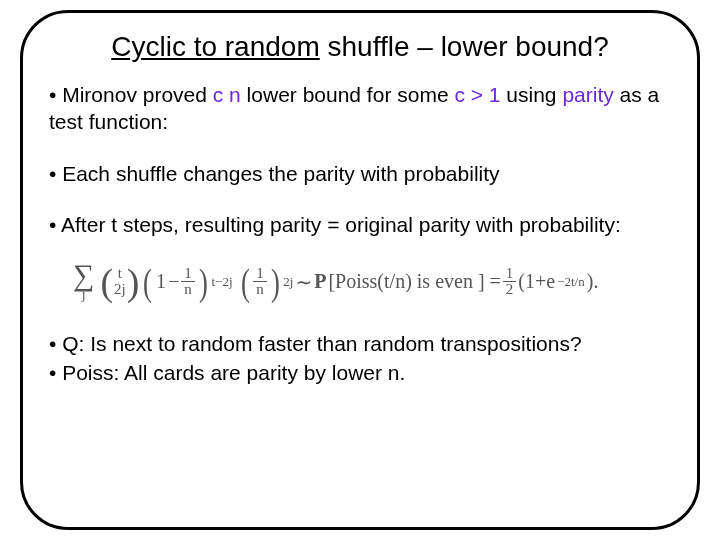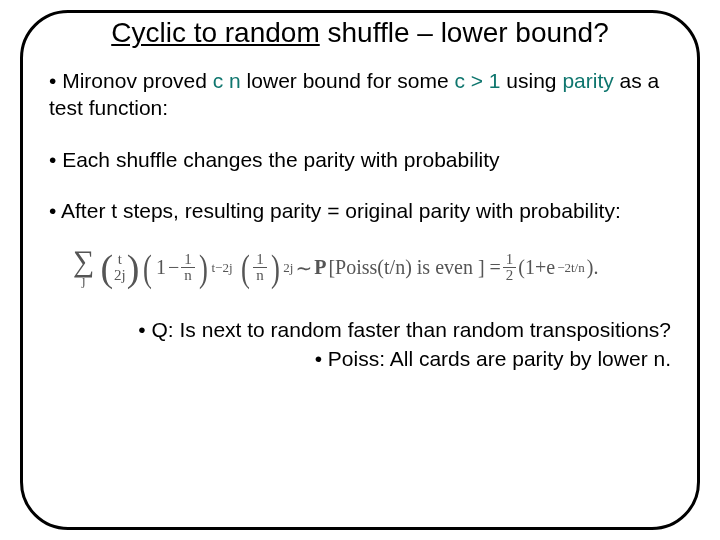--- a/index.html
+++ b/index.html
@@ -14,36 +14,36 @@
     position: relative;
   }
   .card {
     position: absolute;
     top: 10px;
     left: 20px;
     right: 20px;
     bottom: 10px;
     border: 3px solid #000;
     border-radius: 48px;
-    padding: 4px 26px 22px 26px;
+    padding: 18px 26px 22px 26px;
     box-sizing: border-box;
   }
   .title {
     text-align: center;
     font-size: 28px;
     margin-bottom: 18px;
   }
   .title .ul { text-decoration: underline; }
   .para {
     margin: 0 0 24px 0;
     line-height: 1.3;
   }
   .para:last-child { margin-bottom: 0; }
   .ul { }
-  .red { color: #0f766e; }
+  .red { color: #6d28d9; }
   .formula {
     font-family: Georgia, 'Times New Roman', serif;
     font-size: 20px;
     color: #555;
     margin: 6px 0 28px 24px;
     white-space: nowrap;
     display: flex;
     align-items: center;
     gap: 2px;
   }
@@ -81,21 +81,21 @@
     flex-direction: column;
     align-items: center;
     font-size: 15px;
     line-height: 1.05;
     vertical-align: middle;
   }
   .frac .num { border-bottom: 1px solid #555; padding: 0 3px; }
   .frac .den { padding: 0 3px; }
   sup { font-size: 0.65em; vertical-align: super; line-height: 0; }
   .bottom-block { margin-top: 0; }
-  .bottom-block .para { margin-bottom: 2px; text-align: right; }
+  .bottom-block .para { margin-bottom: 2px; }
 </style>
 </head>
 <body>
 
 <div class="card">
 
   <div class="title">
     <span class="ul">Cyclic to random</span><span> shuffle – lower bound?</span>
   </div>
 

